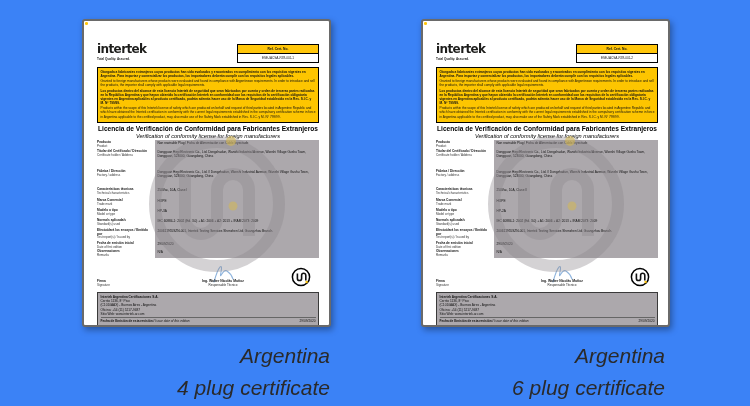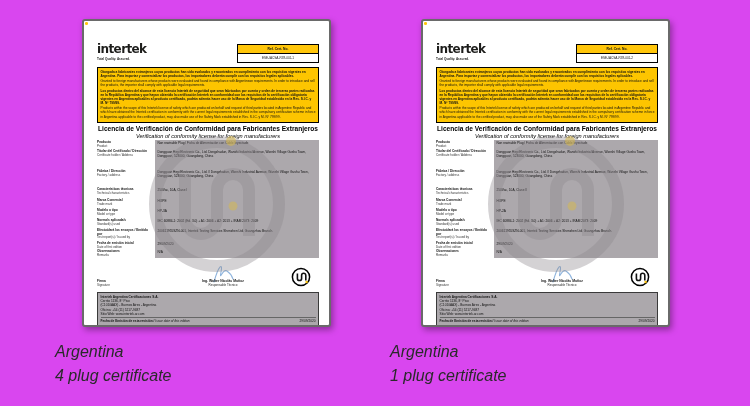--- a/index.html
+++ b/index.html
@@ -1,18 +1,18 @@
 <!DOCTYPE html>
 <html><head>
 <meta charset="utf-8">
 <style>
   * { margin:0; padding:0; box-sizing:border-box; }
   html,body { width:750px; height:406px; background:#ffffff; overflow:hidden;
               font-family:"Liberation Sans", sans-serif; }
-  .stage { position:relative; width:750px; height:406px; background:#d946ef; }
+  .stage { position:relative; width:750px; height:406px; background:#3b82f6; }
 
   
   .card { position:absolute; top:19px; width:249px; height:308px; background:#fff;
           border:2px solid #6a6a6a; border-radius:3px;
           box-shadow:2px 3px 6px rgba(0,0,0,.35); }
   #card-left  { left:82px; }
   #card-right { left:421px; }
   .page { position:absolute; inset:0; padding:22px 10px 0 13px; overflow:hidden; }
 
   
@@ -66,22 +66,22 @@
             padding:1.5px 2.5px 0 2.5px; }
   .fline { font-size:3.2px; line-height:1.35; color:#111; }
   .fline.b { font-weight:bold; }
   .f-issue { display:flex; justify-content:space-between; border-top:1px solid #666;
              margin-top:1px; padding:1px 0 1.5px 0; }
   .f-issue .lbl { font-size:3.2px; font-weight:bold; color:#111; }
   .f-issue .lbl .it { font-weight:normal; font-style:italic; }
   .f-issue .date { font-size:3.2px; color:#111; }
 
   
-  .caption { position:absolute; top:340px; width:275px; text-align:left;
-             font-style:italic; font-size:16px; line-height:1.5; color:#2a2a2a; }
+  .caption { position:absolute; top:340px; width:275px; text-align:right;
+             font-style:italic; font-size:21px; line-height:1.5; color:#2a2a2a; }
   #cap-left  { left:55px; }
   #cap-right { left:390px; }
 </style>
 </head>
 <body>
 
 <div class="stage">
 
   <div class="card" id="card-left">
     <div class="page">
@@ -360,16 +360,16 @@
 
     </div>
   </div>
 
   <div class="caption" id="cap-left">
     <div>Argentina</div>
     <div>4 plug certificate</div>
   </div>
   <div class="caption" id="cap-right">
     <div>Argentina</div>
-    <div>1 plug certificate</div>
+    <div>6 plug certificate</div>
   </div>
 
 </div>
 
 </body></html>

